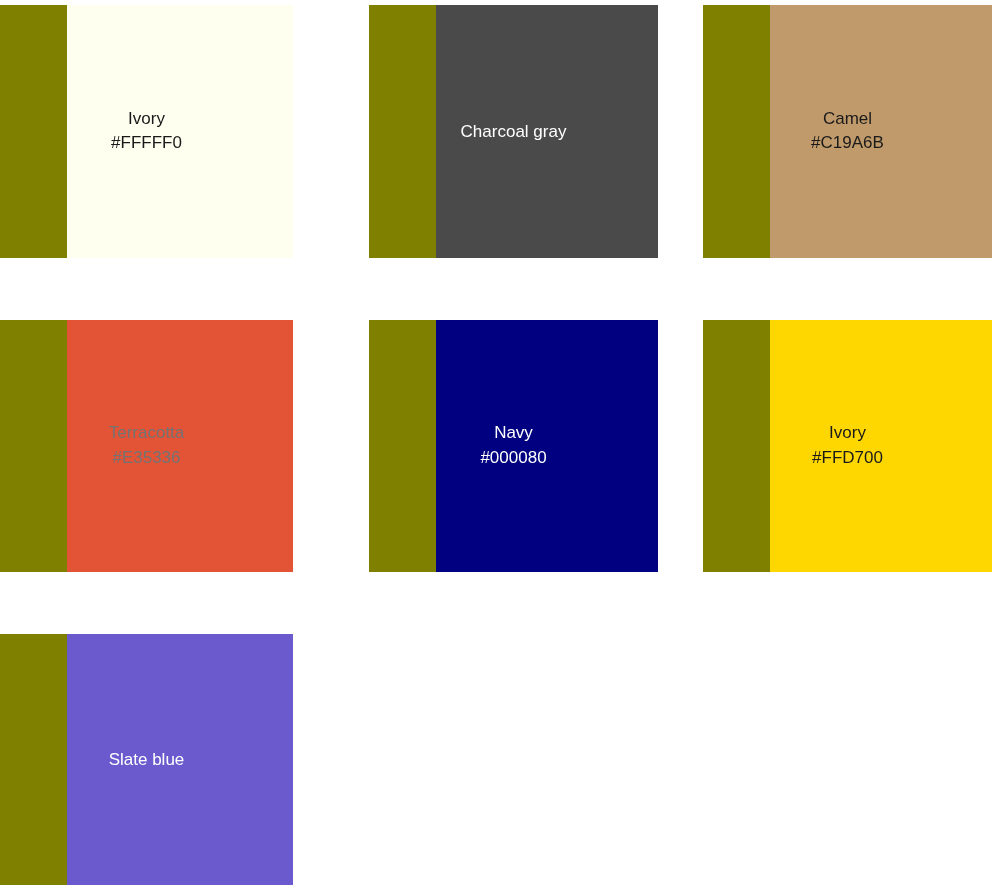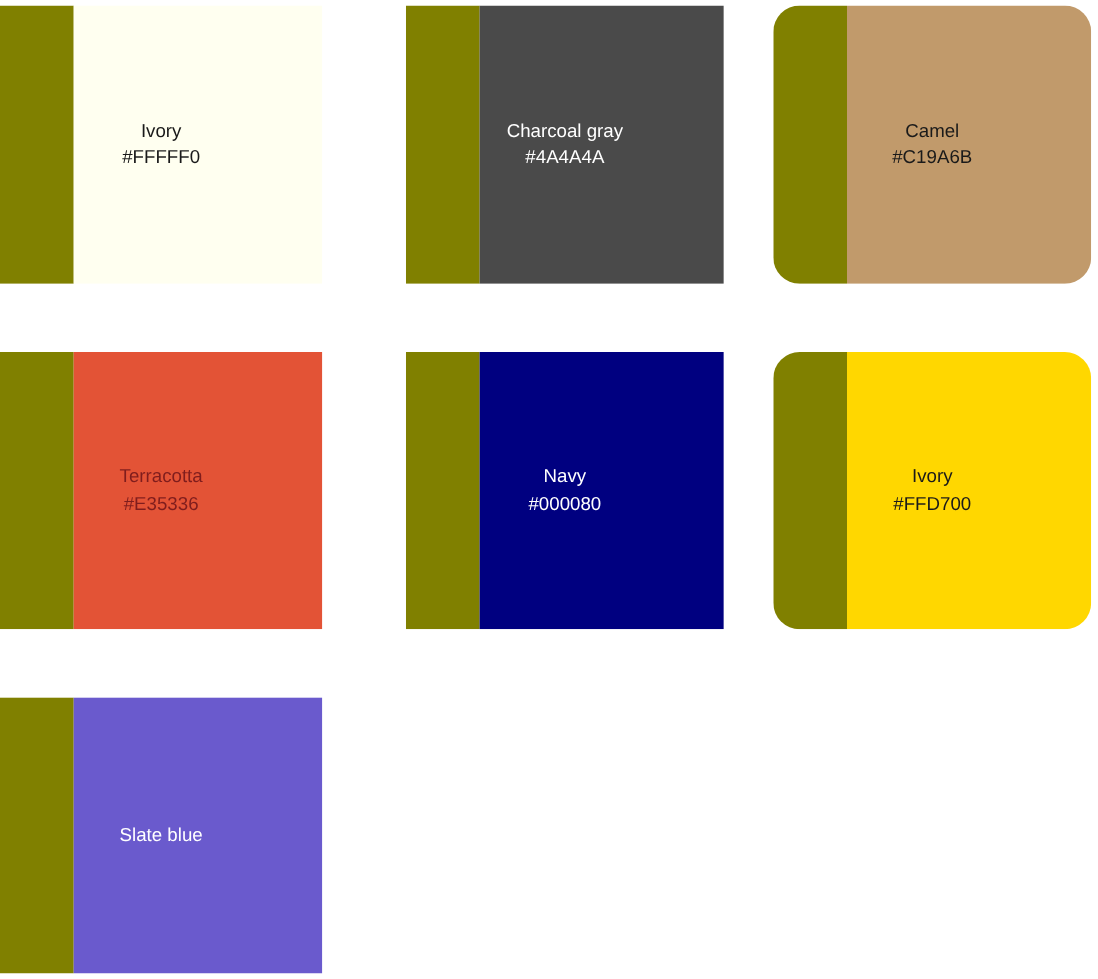--- a/index.html
+++ b/index.html
@@ -60,21 +60,21 @@
   }
   .caption .color-name,
   .caption .color-hex {
     display: block;
     white-space: nowrap;
   }
 
   
   .col-1 { left: 0px;   width: 293px; }
   .col-2 { left: 353px; width: 289px; margin-left: 16px; }
-  .col-3 { left: 703px; width: 289px; border-radius: 24px; }
+  .col-3 { left: 703px; width: 289px; }
 
   
   .row-1 { top: 5px;   height: 253px; }
   .row-2 { top: 320px; height: 252px; }
   .row-3 { top: 634px; height: 251px; }
 </style>
 </head>
 <body style="background: rgb(255, 255, 255);">
 
 <div id="palette-grid">
@@ -86,37 +86,36 @@
       <span class="color-name">Ivory</span>
       <span class="color-hex">#FFFFF0</span>
     </div>
   </div>
 
   <div class="swatch-card col-2 row-1">
     <div class="accent-bar" style="background: rgb(128, 128, 0);"></div>
     <div class="color-field" style="background: rgb(74, 74, 74);"></div>
     <div class="caption" style="color: rgb(255, 255, 255);">
       <span class="color-name">Charcoal gray</span>
-      <span class="color-hex">#4A4A4A</span>
     </div>
   </div>
 
   <div class="swatch-card col-3 row-1">
     <div class="accent-bar" style="background: rgb(128, 128, 0);"></div>
     <div class="color-field" style="background: rgb(193, 154, 107);"></div>
     <div class="caption" style="color: rgb(26, 26, 26);">
       <span class="color-name">Camel</span>
       <span class="color-hex">#C19A6B</span>
     </div>
   </div>
 
   <div class="swatch-card col-1 row-2">
     <div class="accent-bar" style="background: rgb(128, 128, 0);"></div>
     <div class="color-field" style="background: rgb(227, 83, 54);"></div>
-    <div class="caption" style="color: #7f1d1d;">
+    <div class="caption" style="color: #737373;">
       <span class="color-name">Terracotta</span>
       <span class="color-hex">#E35336</span>
     </div>
   </div>
 
   <div class="swatch-card col-2 row-2">
     <div class="accent-bar" style="background: rgb(128, 128, 0);"></div>
     <div class="color-field" style="background: rgb(0, 0, 128);"></div>
     <div class="caption" style="color: rgb(255, 255, 255);">
       <span class="color-name">Navy</span>

